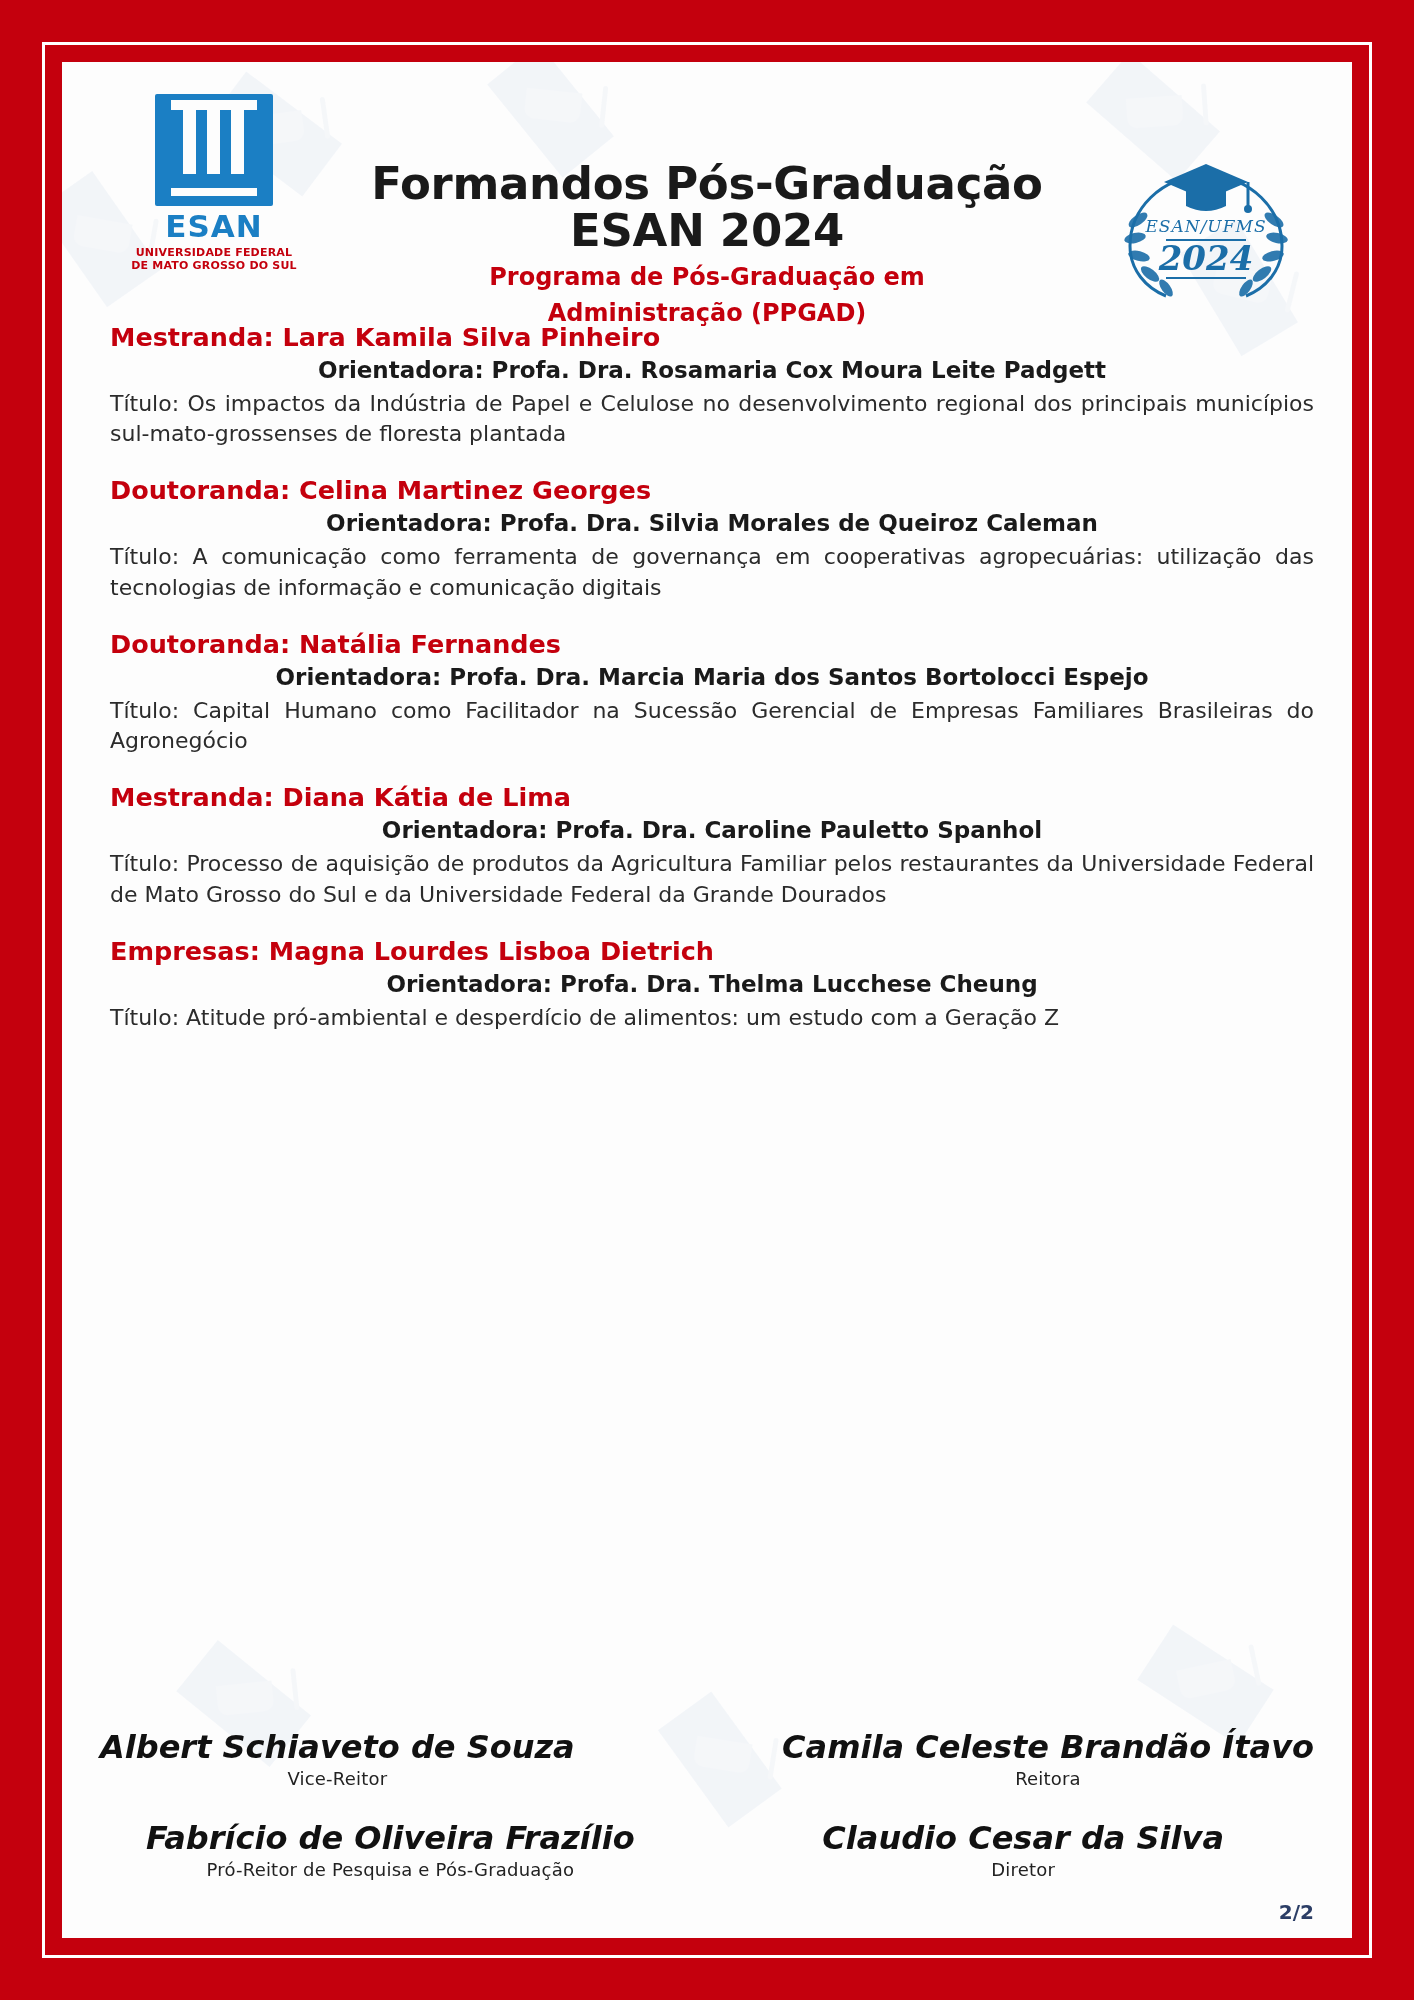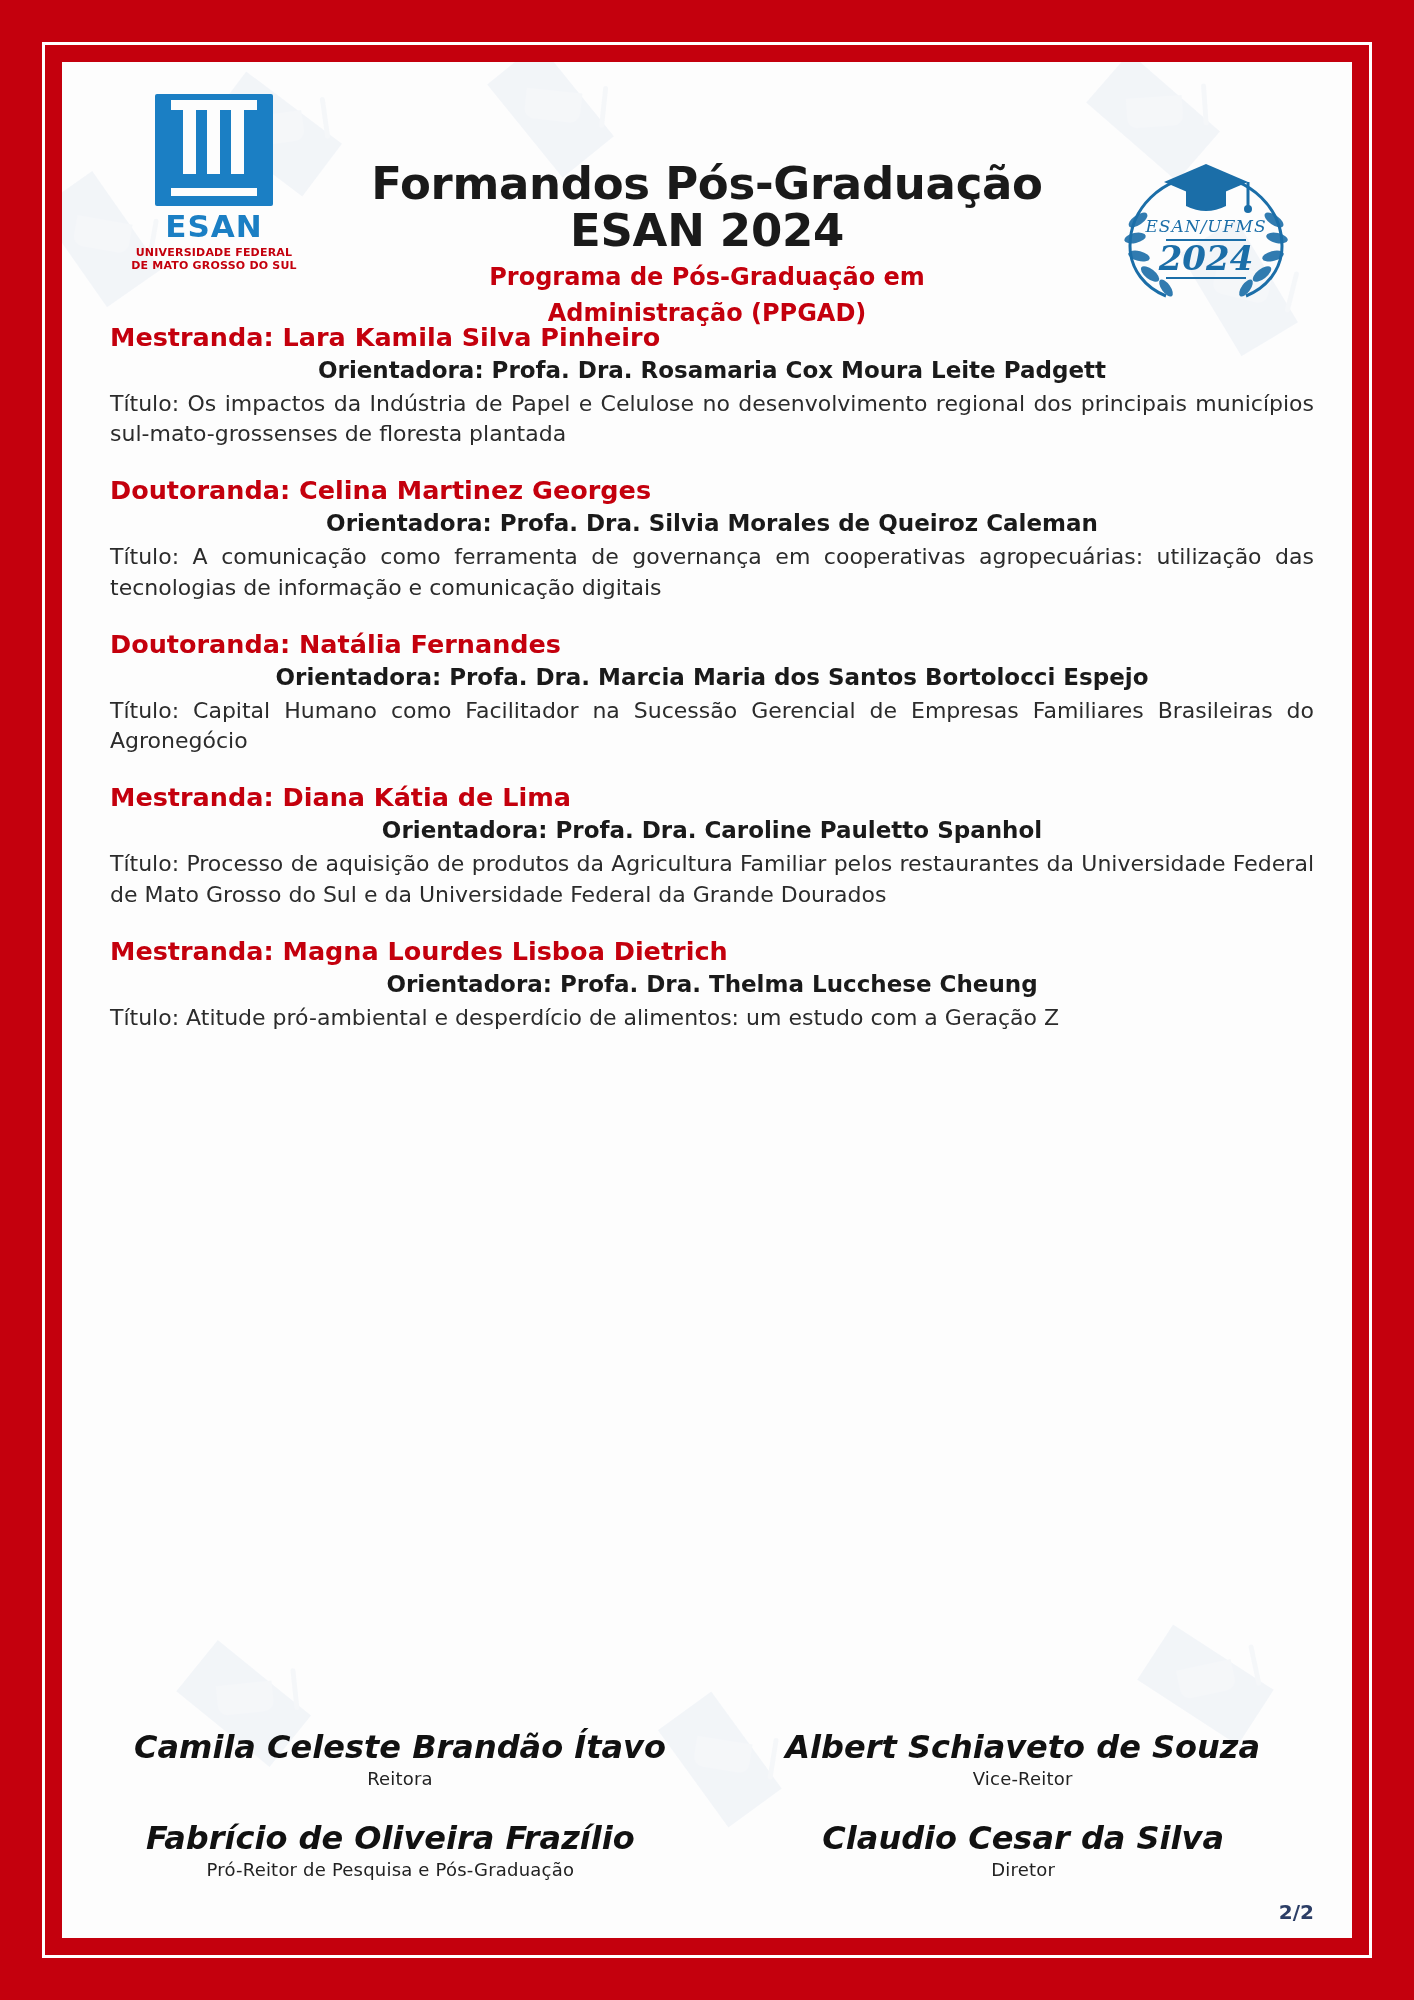--- a/index.html
+++ b/index.html
@@ -386,36 +386,36 @@
         <div class="entry-title">Título: Capital Humano como Facilitador na Sucessão Gerencial de Empresas Familiares Brasileiras do Agronegócio</div>
       </div>
 
       <div class="entry">
         <div class="entry-name">Mestranda: Diana Kátia de Lima</div>
         <div class="entry-advisor">Orientadora: Profa. Dra. Caroline Pauletto Spanhol</div>
         <div class="entry-title">Título: Processo de aquisição de produtos da Agricultura Familiar pelos restaurantes da Universidade Federal de Mato Grosso do Sul e da Universidade Federal da Grande Dourados</div>
       </div>
 
       <div class="entry">
-        <div class="entry-name">Mestranda: Magna Lourdes Lisboa Dietrich</div>
+        <div class="entry-name">Empresas: Magna Lourdes Lisboa Dietrich</div>
         <div class="entry-advisor">Orientadora: Profa. Dra. Thelma Lucchese Cheung</div>
         <div class="entry-title">Título: Atitude pró-ambiental e desperdício de alimentos: um estudo com a Geração Z</div>
       </div>
 
     </div>
 
     <div class="signatures">
       <div class="sig-row row1">
+        <div class="sig b">
+          <div class="nm">Albert Schiaveto de Souza</div>
+          <div class="rl">Vice-Reitor</div>
+        </div>
         <div class="sig a">
           <div class="nm">Camila Celeste Brandão Ítavo</div>
           <div class="rl">Reitora</div>
-        </div>
-        <div class="sig b">
-          <div class="nm">Albert Schiaveto de Souza</div>
-          <div class="rl">Vice-Reitor</div>
         </div>
       </div>
       <div class="sig-row row2">
         <div class="sig c">
           <div class="nm">Fabrício de Oliveira Frazílio</div>
           <div class="rl">Pró-Reitor de Pesquisa e Pós-Graduação</div>
         </div>
         <div class="sig d">
           <div class="nm">Claudio Cesar da Silva</div>
           <div class="rl">Diretor</div>

